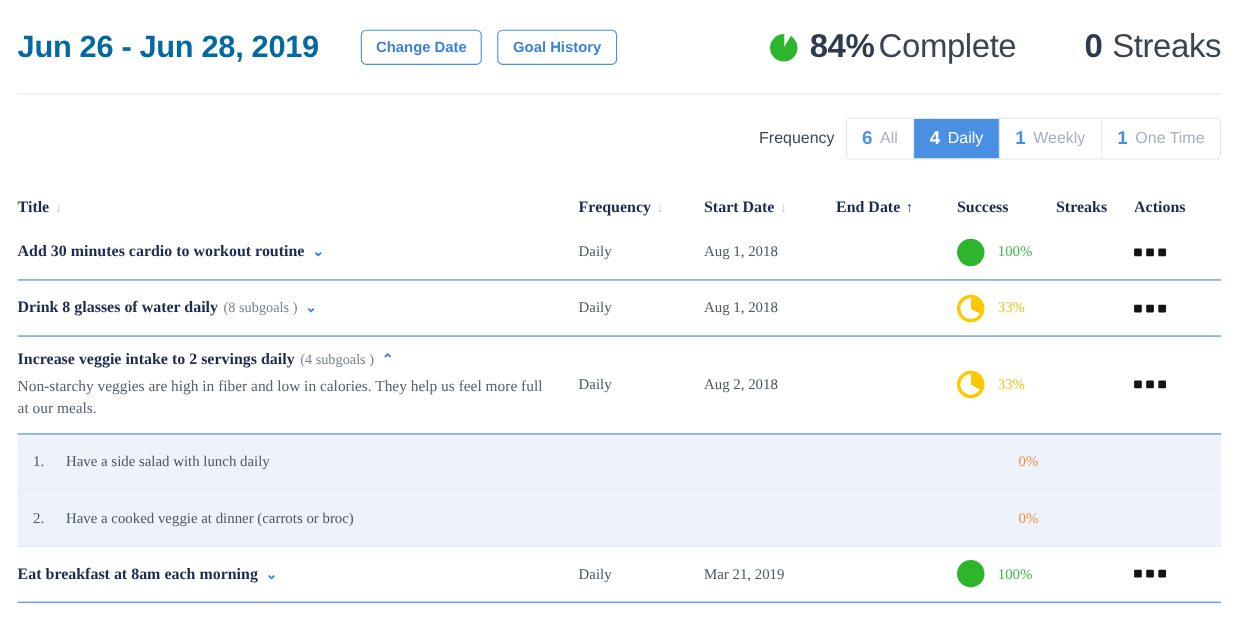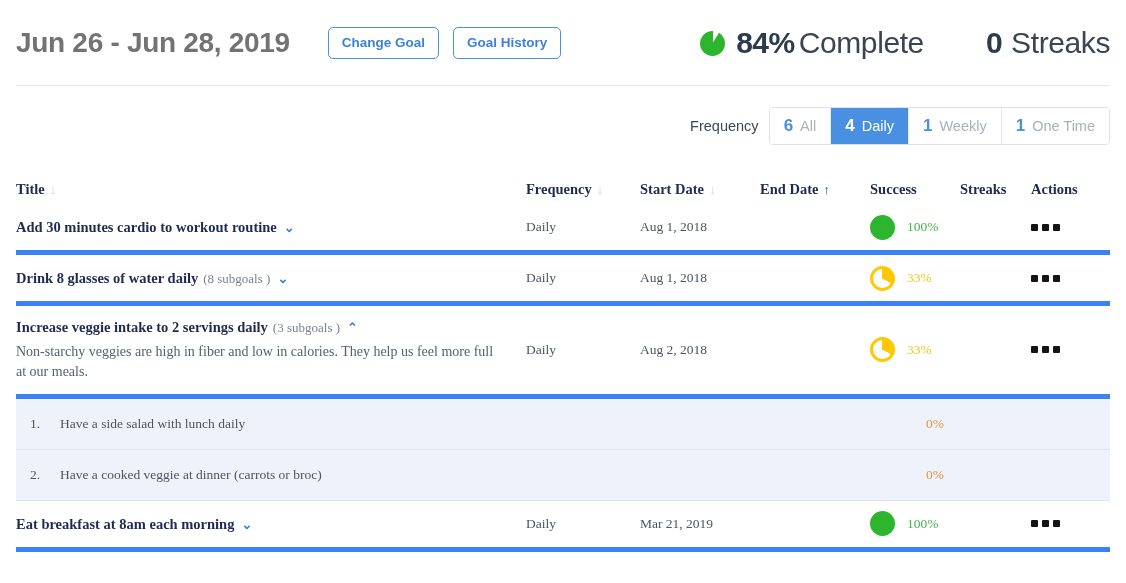--- a/index.html
+++ b/index.html
@@ -20,21 +20,21 @@
   .header {
     position: relative;
     height: 86px;
     padding: 0 16px;
     display: flex;
     align-items: center;
   }
   .date-range {
     font-size: 28px;
     font-weight: bold;
-    color: #737373;
+    color: #0369a1;
     letter-spacing: -0.3px;
     white-space: nowrap;
   }
   .hdr-btn {
     margin-left: 38px;
     border: 1px solid #4a90e2;
     color: #3b82d8;
     background: #fff;
     border-radius: 5px;
     font-size: 13.5px;
@@ -137,21 +137,21 @@
   .tab.active .t-count { color: #ffffff; }
   .tab.active .t-name { color: #ffffff; }
 
   
   .table { padding: 0 16px; font-family: Liberation Serif, serif; }
 
   .row {
     display: flex;
     align-items: center;
     position: relative;
-    border-bottom: 5px solid #3b82f6;
+    border-bottom: 1px solid #3b82f6;
     min-height: 51px;
   }
   .row.head {
     min-height: 38px;
     align-items: flex-end;
     border-bottom: none;
     padding-bottom: 6px;
   }
 
   .c-title   { width: 510px; flex: none; }
@@ -267,21 +267,21 @@
   }
   .subrow .s-streaks { width: 71px; flex: none; }
   .subrow .s-actions { width: 60px; flex: none; }
 </style>
 </head>
 <body>
 
 <div class="header">
   <div class="date-range">Jun 26 - Jun 28, 2019</div>
 
-  <button class="hdr-btn">Change Goal</button>
+  <button class="hdr-btn">Change Date</button>
   <button class="hdr-btn second">Goal History</button>
 
   <div class="stats">
     <div class="pie-head"></div>
     <span class="stat-num">84%</span>
     <span class="stat-label">Complete</span>
     <div class="streaks-block">
       <span class="stat-num">0</span>
       <span class="stat-label">Streaks</span>
     </div>
@@ -374,21 +374,21 @@
           <span></span>
           <span></span>
           <span></span>
         </div>
     </div>
   </div>
 
   <div class="row expanded">
     <div class="c-title">
       <div>
-        <span class="goal-title">Increase veggie intake to 2 servings daily</span><span class="subcount">(3 subgoals )</span><span class="chev">⌃</span>
+        <span class="goal-title">Increase veggie intake to 2 servings daily</span><span class="subcount">(4 subgoals )</span><span class="chev">⌃</span>
       </div>
       <div class="desc">Non-starchy veggies are high in fiber and low in calories. They help us feel more full at our meals.</div>
     </div>
     <div class="c-freq cell-text">Daily</div>
     <div class="c-start cell-text">Aug 2, 2018</div>
     <div class="c-end cell-text"></div>
     <div class="c-success">
       <div class="success-wrap">
         <div class="pct-circle partial"></div>
         <span class="pct-text yellow">33%</span>

